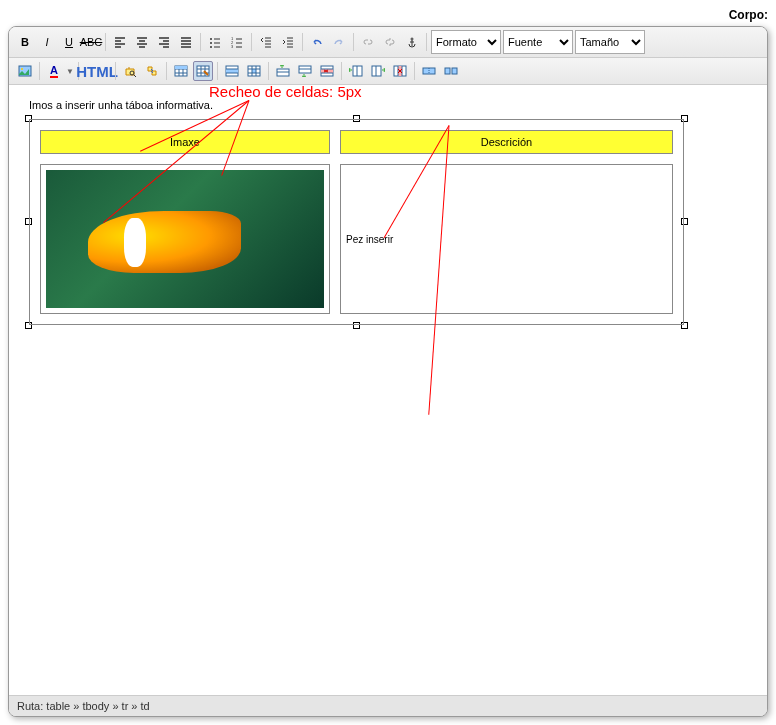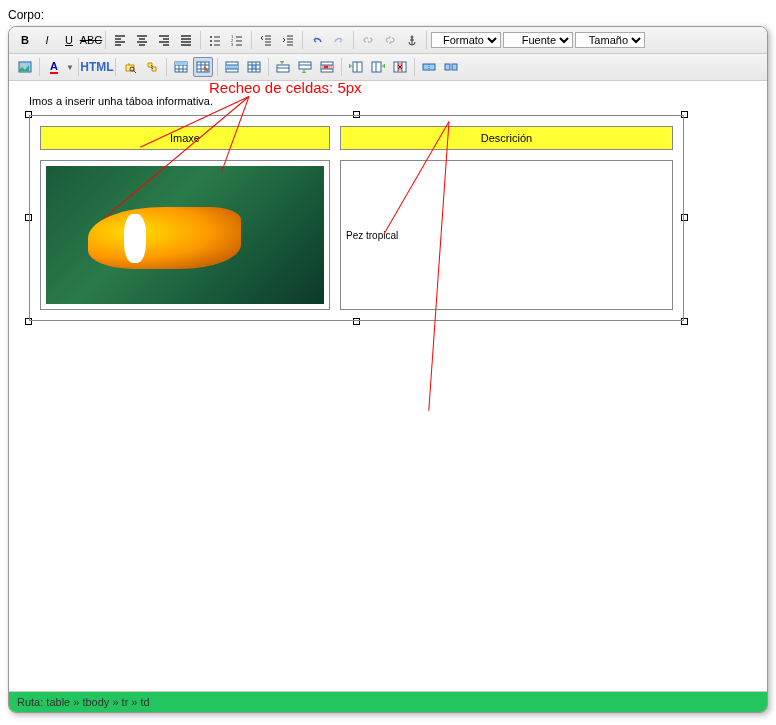--- a/index.html
+++ b/index.html
@@ -1,35 +1,35 @@
 <!DOCTYPE html>
 <html><head>
 <meta charset="utf-8">
 <style>
 * { box-sizing: border-box; margin: 0; padding: 0; }
 body { font-family: Arial, sans-serif; font-size: 11px; background: #fff; padding: 8px; width: 776px; }
-.field-label { font-weight: normal; font-size: 12px; margin-bottom: 4px; }
+.field-label { font-weight: bold; font-size: 12px; margin-bottom: 4px; text-align: right; }
 .editor-frame { border: 1px solid #999; border-radius: 8px; background: #fff; box-shadow: 2px 2px 6px rgba(0,0,0,0.3); overflow: hidden; }
 .toolbar { background: linear-gradient(#f5f5f5,#e8e8e8); border-bottom: 1px solid #ccc; padding: 3px 6px; display: flex; flex-wrap: wrap; align-items: center; gap: 2px; }
 .tb-btn { width: 20px; height: 20px; border: 1px solid transparent; background: transparent; cursor: pointer; display: inline-flex; align-items: center; justify-content: center; font-size: 11px; font-family: Arial; border-radius: 2px; }
 .tb-btn.active { border-color: #88a; background: #cde; }
 .tb-sep { width: 1px; height: 18px; background: #ccc; margin: 0 2px; }
-.tb-select { height: 16px; font-size: 11px; border: 1px solid #aaa; background: #fff; min-width: 70px; text-align: right; }
+.tb-select { height: 24px; font-size: 11px; border: 1px solid #aaa; background: #fff; min-width: 70px; }
 .editor-body { position: relative; background: #fff; padding: 14px 20px; height: 610px; overflow-y: scroll; }
 .editor-body h1 { font-size: 22px; font-weight: bold; margin-bottom: 10px; }
 .editor-body p { font-size: 11px; margin-bottom: 8px; }
 .sel-handle { position: absolute; width: 7px; height: 7px; border: 1px solid #000; background: #fff; }
 .content-table { border-collapse: separate; border-spacing: 10px; border: 1px solid #888; width: 655px; position: relative; }
 .content-table th { border: 1px solid #888; background: #ffff33; padding: 5px; font-size: 11px; font-weight: normal; text-align: center; }
 .content-table td { border: 1px solid #888; padding: 5px; font-size: 10px; vertical-align: middle; }
 .img-cell { width: 290px; height: 150px; }
 .img-placeholder { width: 100%; height: 100%; display: block; }
 .annotation { position: absolute; color: #ff0000; font-size: 15px; font-family: Arial; pointer-events: none; }
 .ann-line { position: absolute; background: #ff0000; height: 1px; transform-origin: left center; pointer-events: none; }
-.status-bar { background: #22c55e; border-top: 1px solid #ccc; padding: 4px 8px; font-size: 11px; color: #333; }
+.status-bar { background: #e5e5e5; border-top: 1px solid #ccc; padding: 4px 8px; font-size: 11px; color: #333; }
 .fish1 { background: linear-gradient(135deg,#1a5a3a 0%,#2a7a4a 40%,#0a3a2a 100%); position:relative; overflow:hidden;}
 .fish1::before{content:'';position:absolute;left:15%;top:30%;width:55%;height:45%;background:radial-gradient(ellipse at 30% 40%,#ffdd00 0%,#ff9900 50%,#cc6600 80%);border-radius:50% 20% 40% 30%;}
 .fish1::after{content:'';position:absolute;left:28%;top:35%;width:8%;height:35%;background:#fff;border-radius:40%;}
 .fish2 { background: linear-gradient(180deg,#3a5a4a 0%,#2a4a3a 100%); position:relative; overflow:hidden;}
 .fish2::before{content:'';position:absolute;left:10%;top:15%;width:75%;height:70%;background:radial-gradient(ellipse at 40% 40%,#ff4422 0%,#dd2200 40%,#aa1100 80%);border-radius:40% 60% 70% 30%;}
 
 .editor-body::-webkit-scrollbar { width: 16px; }
 .editor-body::-webkit-scrollbar-track { background: #eee; border-left:1px solid #ccc; }
 .editor-body::-webkit-scrollbar-thumb { background: #ccc; border:1px solid #aaa; border-radius:3px; }
 </style>
@@ -142,21 +142,21 @@
           <circle cx="4" cy="4" r="1" fill="#fc0"></circle>
           <path d="M1 9l3-3 3 3 4-5v6H1" fill="#3a6"></path>
         </svg>
       </button>
     <span class="tb-sep"></span>
     <button class="tb-btn">
         <span style="color:#00a;font-weight:bold;border-bottom:2px solid red">A</span>
       </button>
     <span style="width:8px;height:18px;display:inline-flex;align-items:center;justify-content:center;font-size:8px;color:#666">▼</span>
     <span class="tb-sep"></span>
-    <button class="tb-btn" style="width:28px;color:#36c;font-size:12px;font-weight:bold">HTML</button>
+    <button class="tb-btn" style="width:28px;color:#36c;font-size:15px;font-weight:bold">HTML</button>
     <span class="tb-sep"></span>
     <button class="tb-btn">
         <svg width="12" height="12">
           <path d="M2 4h8v6H2zM5 2v2" stroke="#c80" fill="#fe8"></path>
           <circle cx="8" cy="8" r="2" stroke="#333" fill="none"></circle>
           <path d="M10 10l2 2" stroke="#333"></path>
         </svg>
       </button>
     <button class="tb-btn">
         <svg width="12" height="12">
@@ -272,21 +272,21 @@
       <table class="content-table">
         <tbody>
             <tr>
           <th>Imaxe</th>
           <th>Descrición</th>
         </tr>
         <tr>
           <td class="img-cell">
                 <span class="img-placeholder fish1"></span>
               </td>
-          <td>Pez tropical</td>
+          <td>Pez inserir</td>
         </tr>
       </tbody>
         </table>
     </div>
 
     
     <div class="annotation" style="left:200px;top:-2px">Recheo de celdas: 5px</div>
 
     
     <div class="ann-line" style="left:240px;top:15px;width:120px;transform:rotate(155deg)"></div>

